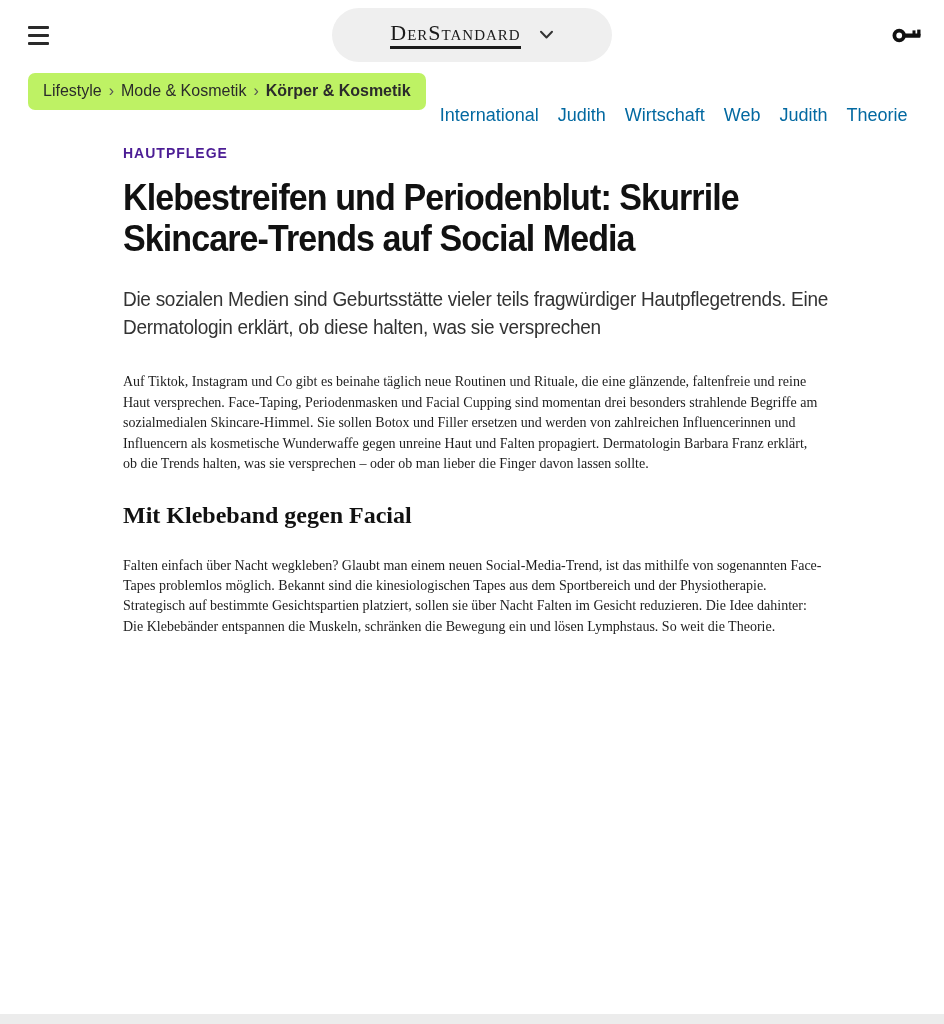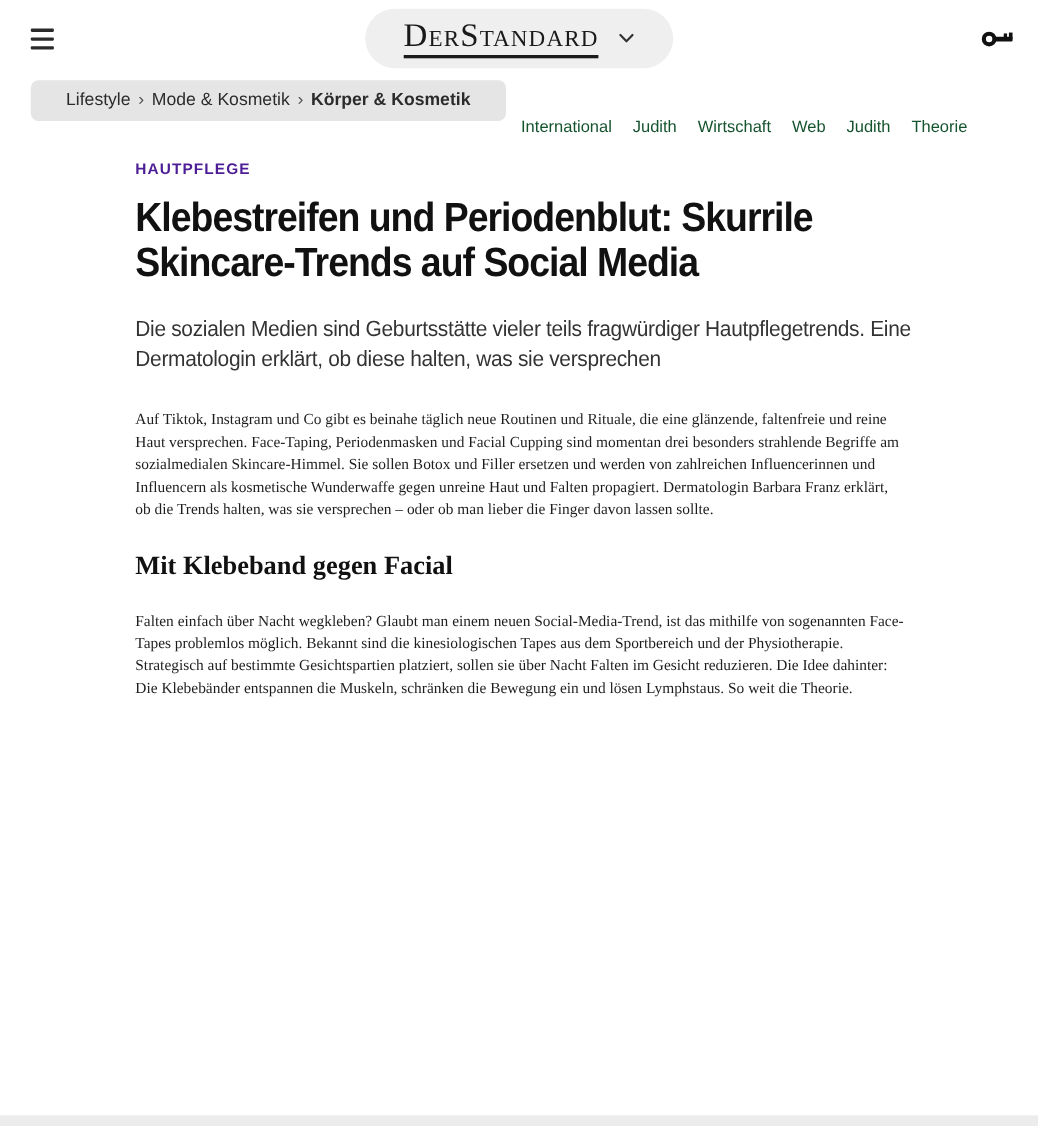--- a/index.html
+++ b/index.html
@@ -28,50 +28,50 @@
   }
   .logo-pill {
     position: absolute; left: 50%; top: 8px; transform: translateX(-50%);
     width: 280px; height: 54px; border-radius: 27px;
     background: #efefef; cursor: pointer;
     display: flex; align-items: center; justify-content: center; gap: 18px;
   }
   .logo-text {
     font-family: "Liberation Serif", serif;
     font-variant: small-caps;
-    font-size: 30px; letter-spacing: 1px; color: #1a1a1a;
+    font-size: 22px; letter-spacing: 1px; color: #1a1a1a;
     border-bottom: 3px solid #1a1a1a; padding-bottom: 1px;
     line-height: 1.05;
   }
   .key-btn {
     background: none; border: none; cursor: pointer;
     margin-left: auto; margin-right: 22px; display: flex; align-items: center;
   }
 
   
   .crumb-row {
     display: flex; align-items: center;
     padding: 0 0 0 28px; height: 42px;
   }
   .crumb-pill {
-    background: #e5e5e5; border-radius: 7px;
+    background: #bef264; border-radius: 7px;
     height: 37px; display: flex; align-items: center;
-    padding: 0 32px; font-size: 16px; color: #2b2b2b;
+    padding: 0 15px; font-size: 16px; color: #2b2b2b;
     white-space: nowrap;
   }
   .crumb-pill a { color: #2b2b2b; text-decoration: none; cursor: pointer; }
   .crumb-pill .sep { margin: 0 7px; color: #555; }
   .crumb-pill .current { font-weight: 700; }
   .section-nav {
     display: flex; align-items: center;
     margin-left: 14px; white-space: nowrap; overflow: hidden;
   }
   .section-nav a {
-    color: #14532d; text-decoration: none; cursor: pointer;
-    font-size: 15px; margin-right: 19px; margin-top: 48px;
+    color: #0369a1; text-decoration: none; cursor: pointer;
+    font-size: 18px; margin-right: 19px; margin-top: 48px;
   }
 
   
   .article { padding-top: 33px; margin-left: 123px; }
   .kicker {
     font-size: 14px; font-weight: 700; letter-spacing: 1px;
     color: #4c1d95; margin-bottom: 17px;
   }
   h1.title {
     font-size: 37px; font-weight: 700; letter-spacing: -1px;

